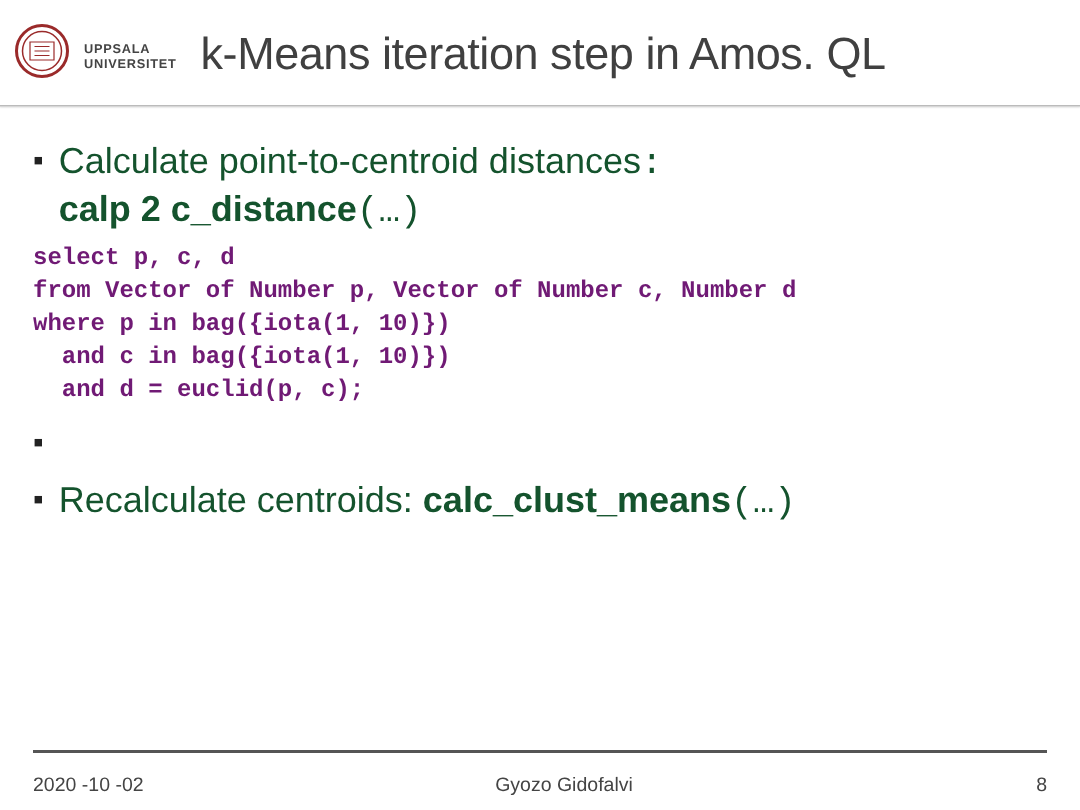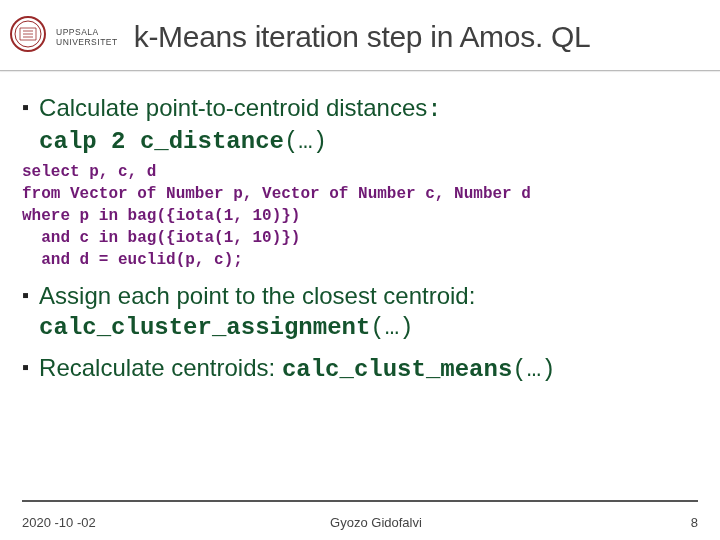--- a/index.html
+++ b/index.html
@@ -21,21 +21,21 @@
   .logo {
     width: 44px;
     height: 44px;
     margin-right: 6px;
     margin-top: -2px;
   }
   .uni-name {
     font-size: 8.5px;
     color: #444;
     letter-spacing: 0.5px;
-    font-weight: 400;
+    font-weight: 700;
   }
   .title {
     font-size: 30px;
     color: #404040;
     margin-left: 16px;
     font-weight: 400;
     letter-spacing: -0.3px;
   }
   .divider-top {
     height: 1px;
@@ -56,21 +56,21 @@
     color: #222;
     margin-right: 10px;
     line-height: 28px;
   }
   .bullet .text {
     font-size: 24px;
     color: #14532d;
     line-height: 30px;
   }
   .mono {
-    font-family: Liberation Mono, monospace;
+    font-family: Liberation Sans, sans-serif;
     font-weight: bold;
   }
   .mono-light {
     font-family: "Courier New", Courier, monospace;
   }
   .code {
     font-family: "Courier New", Courier, monospace;
     font-weight: bold;
     font-size: 16px;
     color: #701a75;
@@ -132,24 +132,20 @@
     </span>
   </div>
   <div class="code">select p, c, d
 from Vector of Number p, Vector of Number c, Number d
 where p in bag({iota(1, 10)})
   and c in bag({iota(1, 10)})
   and d = euclid(p, c);</div>
 
   <div class="bullet">
     <span class="marker">▪</span>
-    <span class="text">
-      <span>Assign each point to the closest centroid:</span><br>
-      <span class="mono">calc_cluster_assignment</span><span class="mono-light">(…)</span>
-    </span>
   </div>
 
   <div class="bullet">
     <span class="marker">▪</span>
     <span class="text">
       <span>Recalculate centroids: </span><span class="mono">calc_clust_means</span><span class="mono-light">(…)</span>
     </span>
   </div>
 
 </div>

